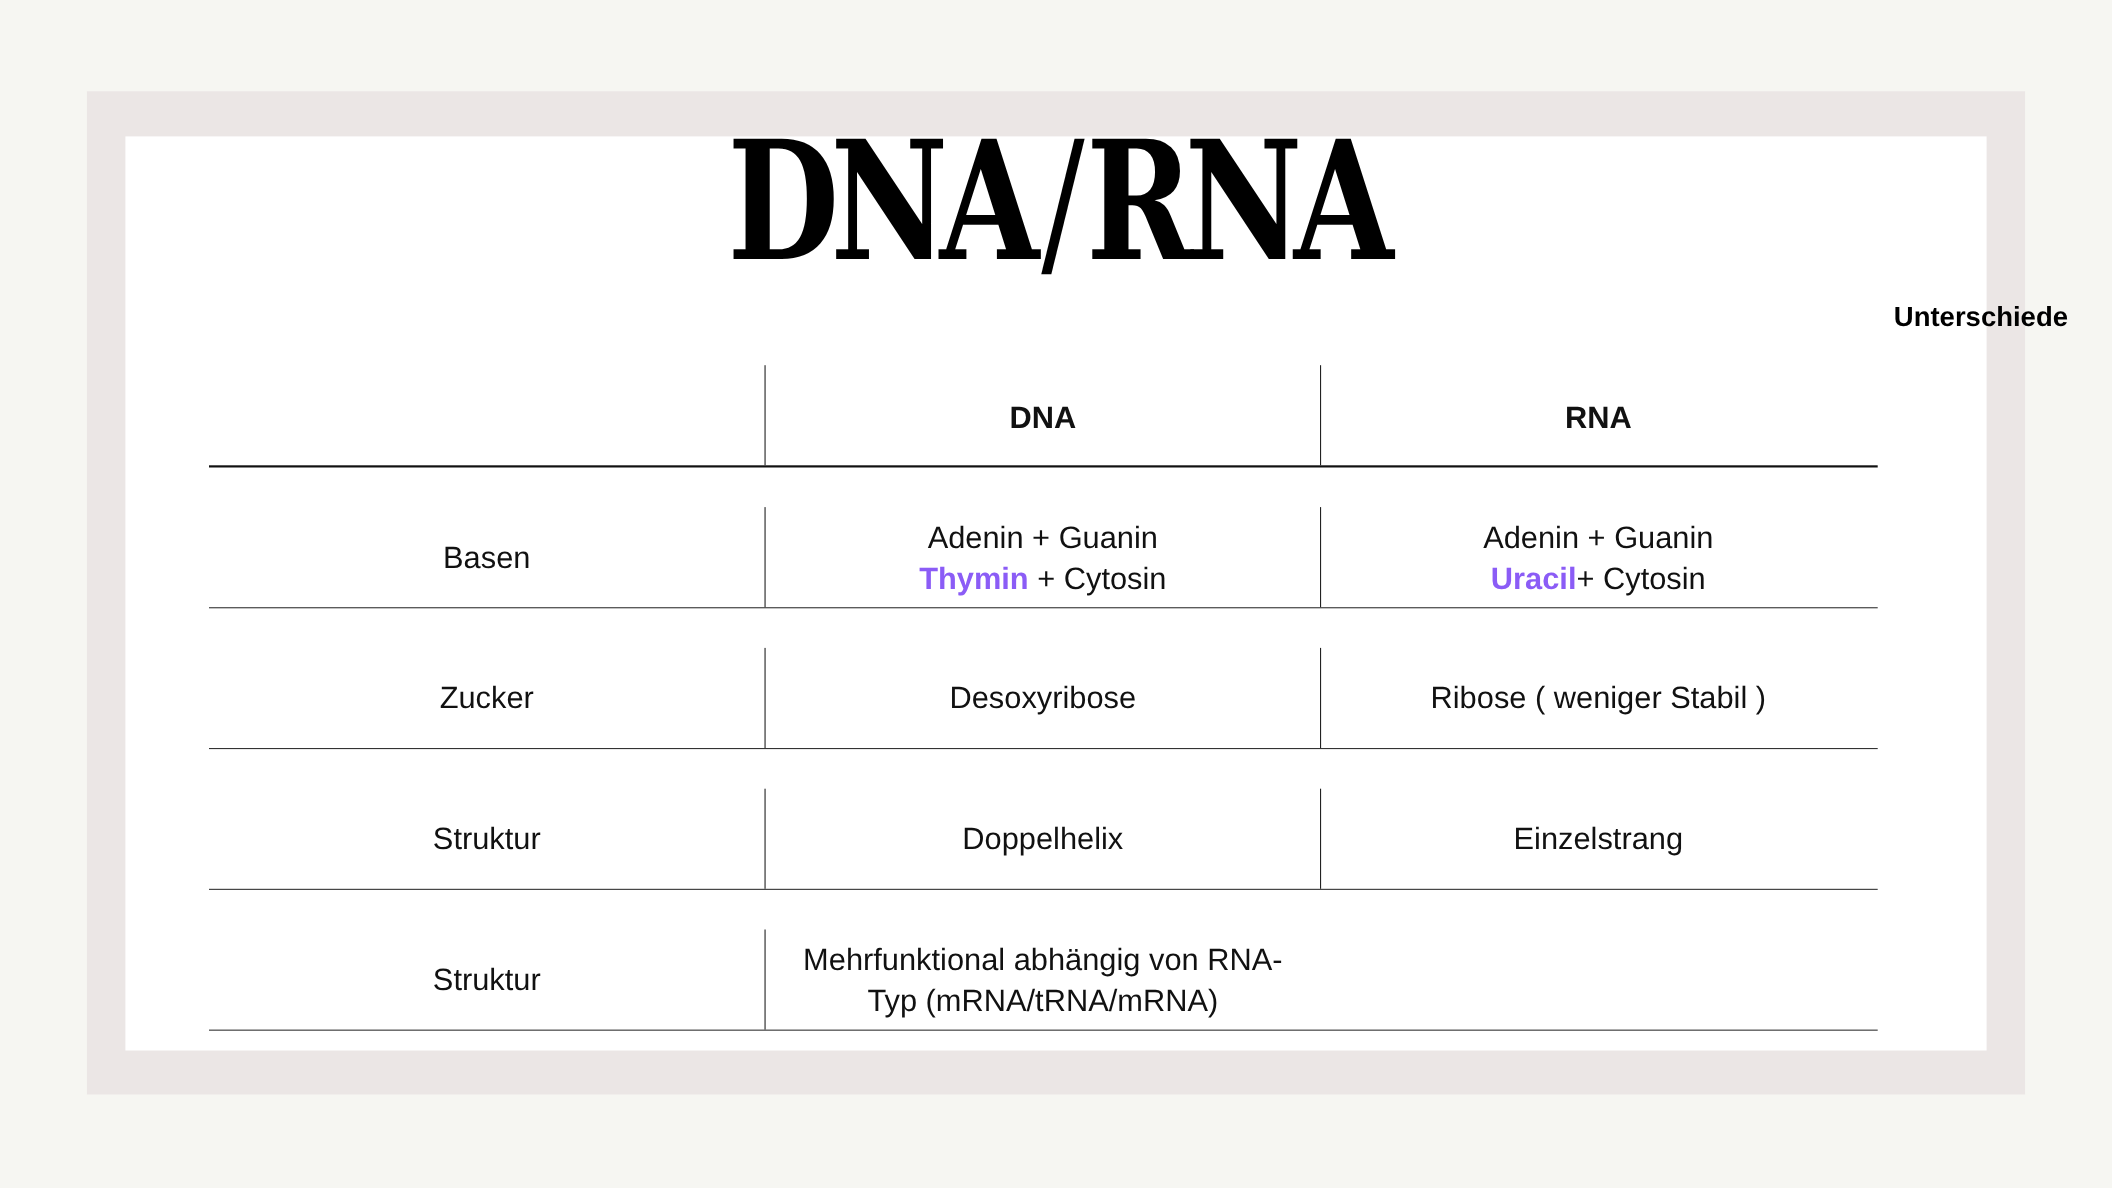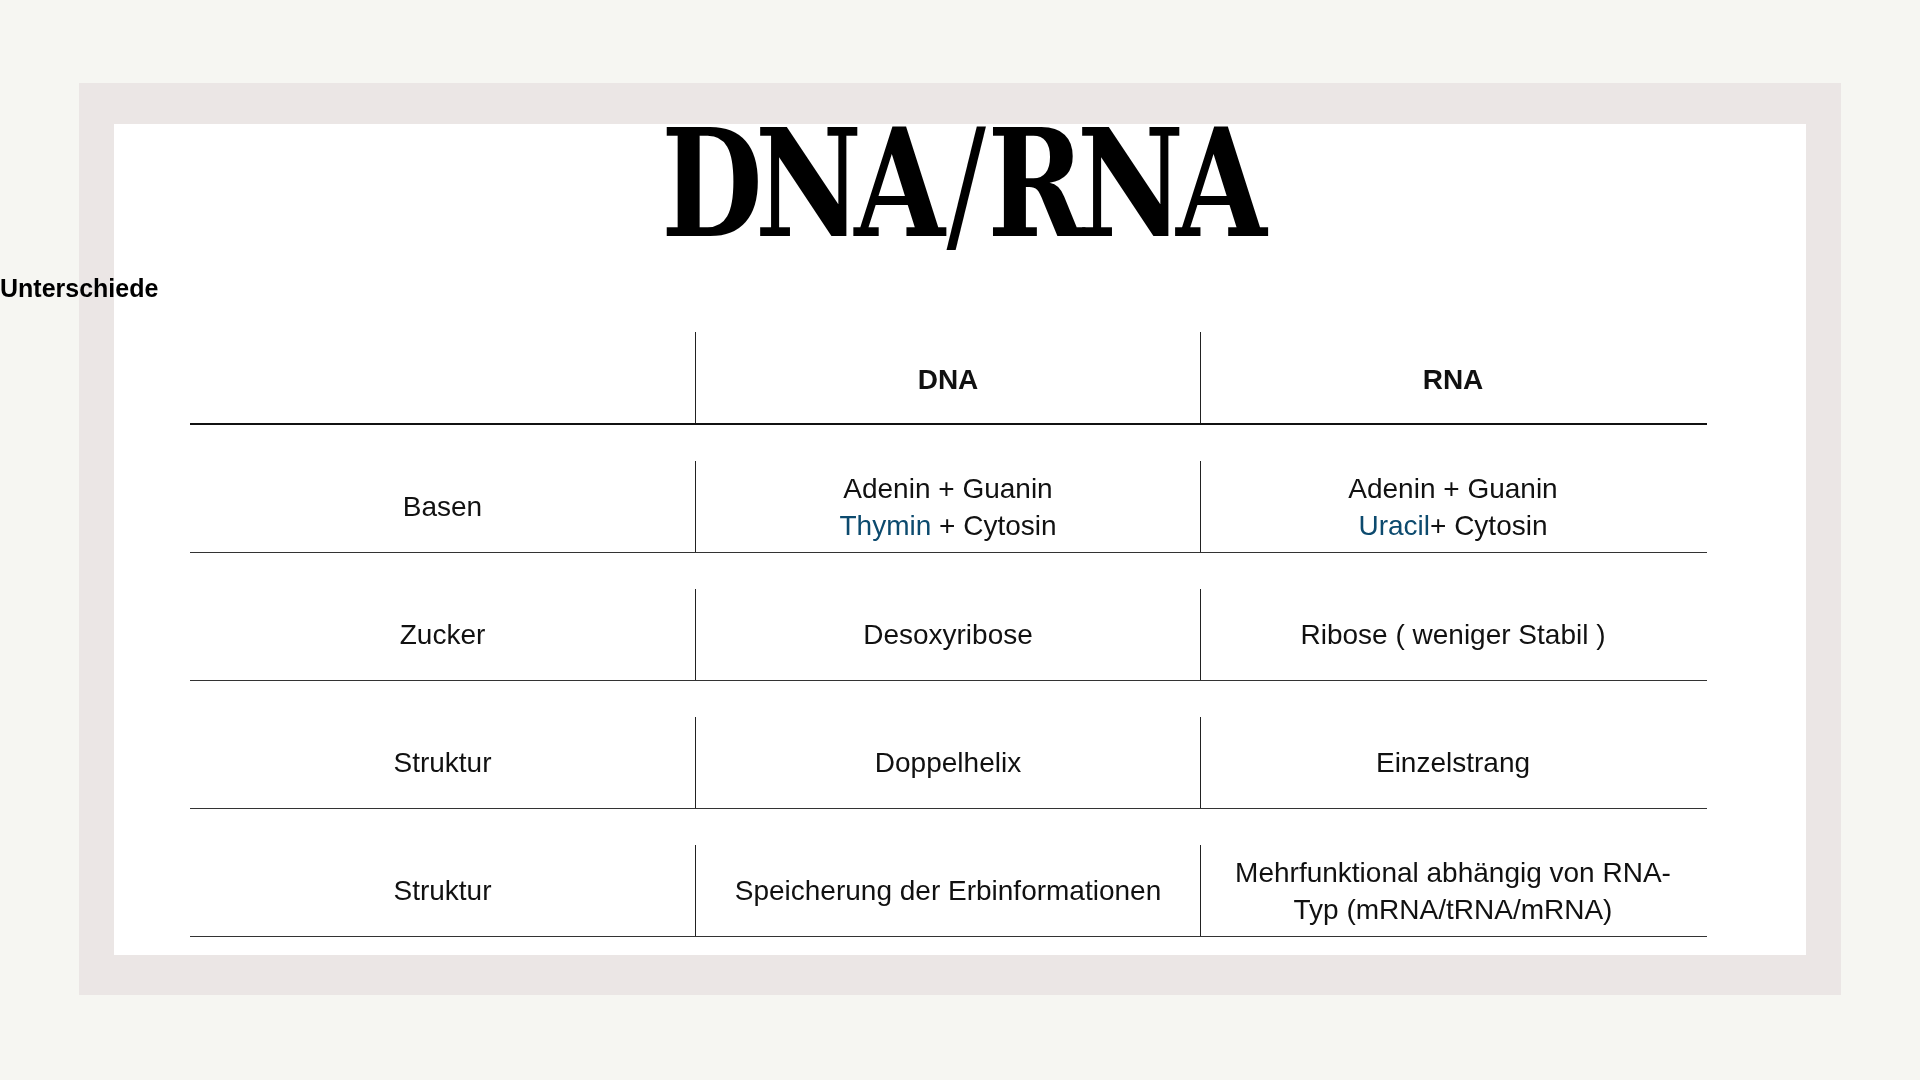--- a/index.html
+++ b/index.html
@@ -46,21 +46,21 @@
     .title .slash {
       font-weight: normal;
       display: inline-block;
       margin: 0 12px;
     }
     .subtitle {
       position: absolute;
       left: 0;
       width: 1880px;
       top: 274px;
-      text-align: left;
+      text-align: right;
       font-family: "Liberation Sans", sans-serif;
       font-weight: bold;
       font-size: 25px;
       color: #000;
     }
     .table {
       position: absolute;
       left: 190px;
       top: 332px;
       width: 1517px;
@@ -96,22 +96,22 @@
     }
     .cell.col2, .cell.col3 {
       border-left: 1.5px solid #222;
     }
     .row.header .cell {
       font-weight: bold;
       font-size: 28px;
       padding-top: 4px;
     }
     .accent {
-      color: #0c4a6e;
-      font-weight: normal;
+      color: #8b5cf6;
+      font-weight: bold;
     }
     .cell-inner {
       display: block;
     }
   </style>
 </head>
 <body>
 
 <div class="frame"></div>
 <div class="slide"></div>
@@ -150,21 +150,20 @@
   </div>
 
   <div class="row body">
     <div class="cell col1">Struktur</div>
     <div class="cell col2">Doppelhelix</div>
     <div class="cell col3">Einzelstrang</div>
   </div>
 
   <div class="row body">
     <div class="cell col1">Struktur</div>
-    <div class="cell col2">Speicherung der Erbinformationen</div>
     <div class="cell col3">
       <div>
         <span class="cell-inner">Mehrfunktional abhängig von RNA-</span>
         <span class="cell-inner">Typ (mRNA/tRNA/mRNA)</span>
       </div>
     </div>
   </div>
 
 </div>
 

